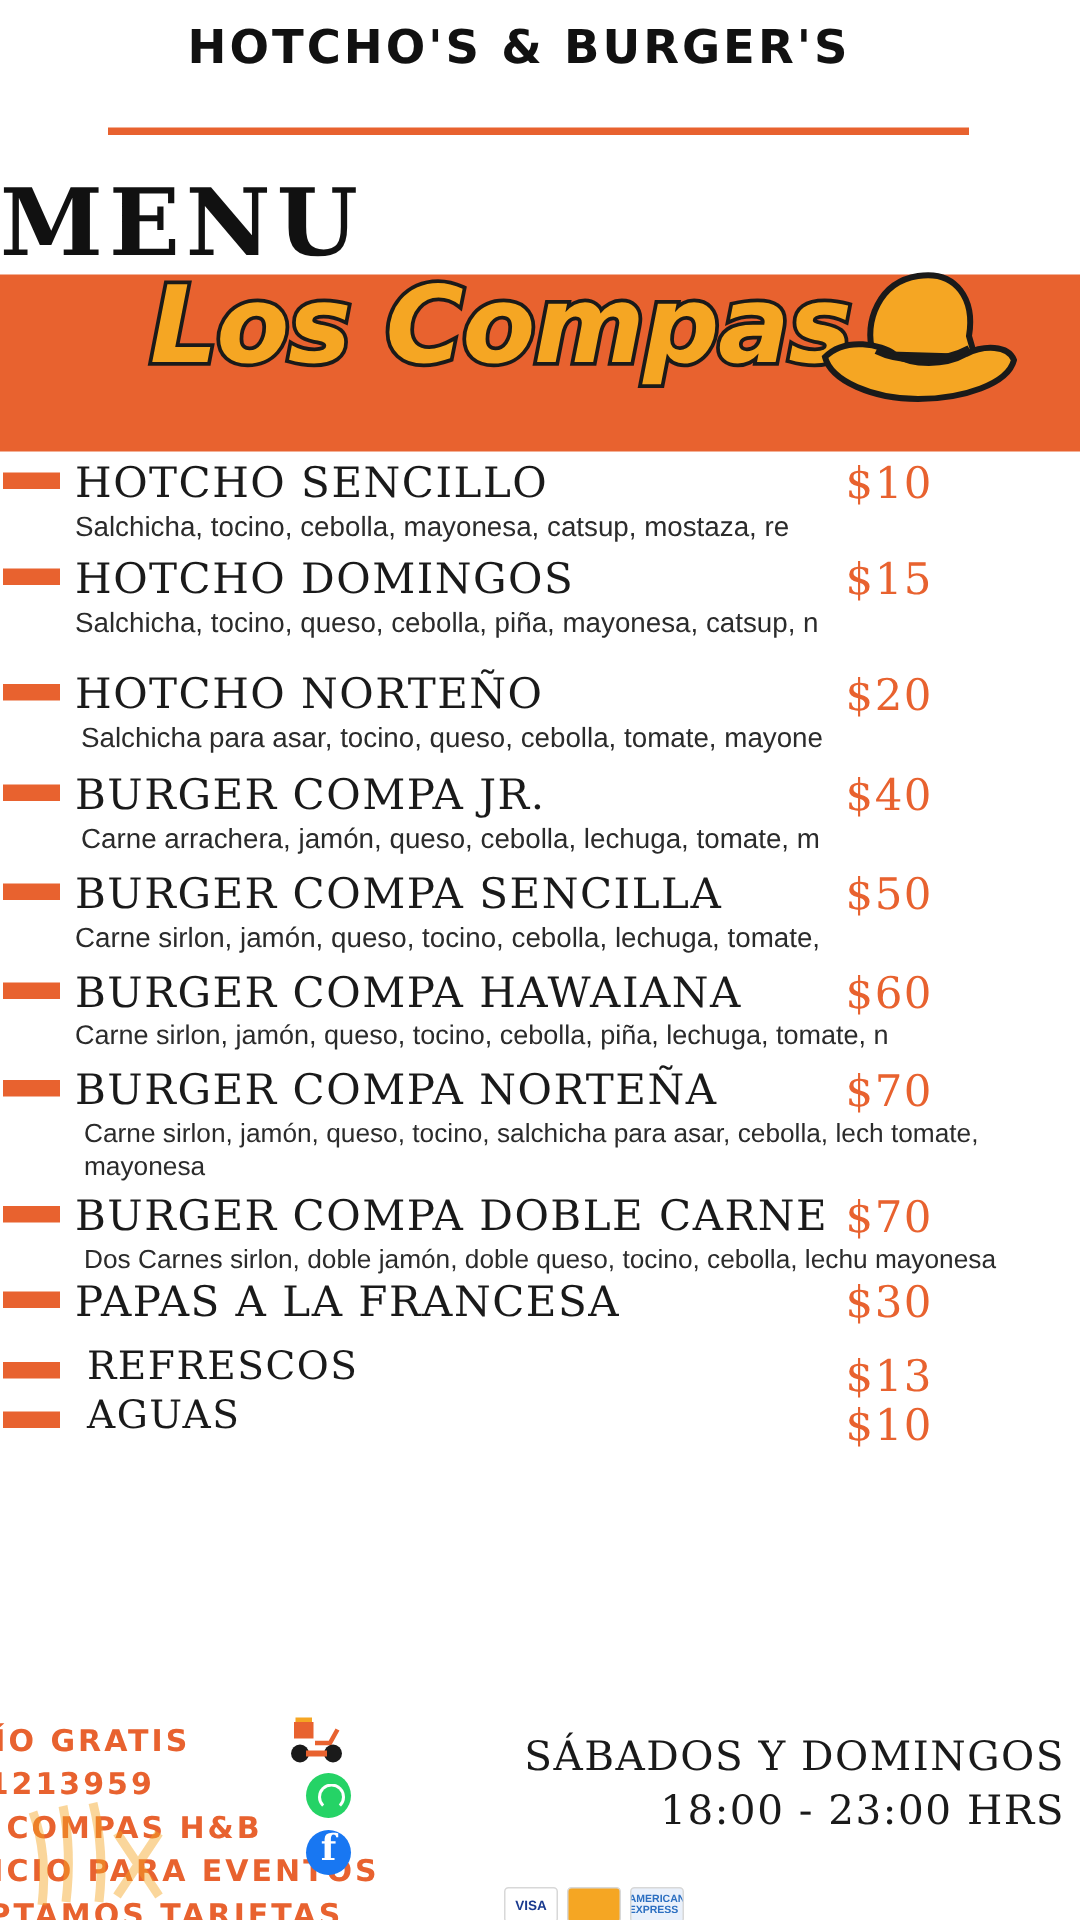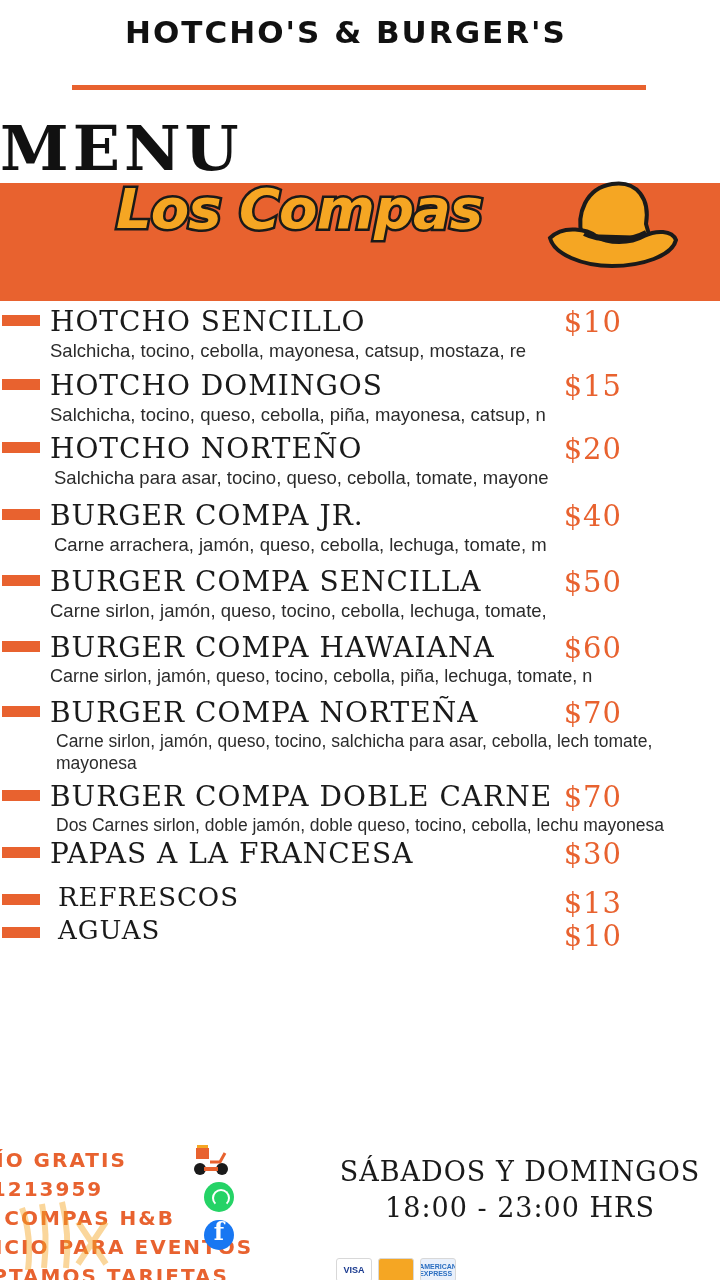--- a/index.html
+++ b/index.html
@@ -63,26 +63,26 @@
     position: absolute;
     top: 172px;
     left: 0;
     width: 720px;
     height: 145px;
     pointer-events: none;
   }
   .logo-text {
     position: absolute;
     top: 8px;
-    left: 116px;
+    left: 100px;
     width: 540px;
     font-family: "DejaVu Sans", sans-serif;
     font-weight: bold;
     font-style: italic;
-    font-size: 56px;
+    font-size: 71px;
     line-height: 1.05;
     color: #f5a623;
     -webkit-text-stroke: 5px #1a1a1a;
     paint-order: stroke fill;
     letter-spacing: -1px;
     text-shadow: 0 0 0 #000;
   }
   .hat {
     position: absolute;
     top: 2px;
@@ -207,21 +207,21 @@
     width: 42px;
     height: 36px;
     margin: 0 auto 4px -6px;
     display: block;
   }
   .hours {
     position: absolute;
     left: 330px;
     top: 14px;
     width: 380px;
-    text-align: center;
+    text-align: right;
     font-family: "DejaVu Serif", serif;
     font-size: 27px;
     letter-spacing: 1px;
     color: #1a1a1a;
     line-height: 1.35;
   }
   .cards {
     position: absolute;
     left: 336px;
     top: 118px;
@@ -272,21 +272,21 @@
     <div class="item-desc">Salchicha, tocino, cebolla, mayonesa, catsup, mostaza, re</div>
   </div>
 
   <div class="item" style="margin-top:6px">
     <span class="bullet"></span>
     <span class="item-name">HOTCHO DOMINGOS</span>
     <span class="item-price">$15</span>
     <div class="item-desc">Salchicha, tocino, queso, cebolla, piña, mayonesa, catsup, n</div>
   </div>
 
-  <div class="item" style="margin-top:6px">
+  <div class="item" style="margin-top:20px">
     <span class="bullet"></span>
     <span class="item-name">HOTCHO NORTEÑO</span>
     <span class="item-price">$20</span>
     <div class="item-desc" style="padding-left:4px">Salchicha para asar, tocino, queso, cebolla, tomate, mayone</div>
   </div>
 
   <div class="item" style="margin-top:9px">
     <span class="bullet"></span>
     <span class="item-name">BURGER COMPA JR.</span>
     <span class="item-price">$40</span>

